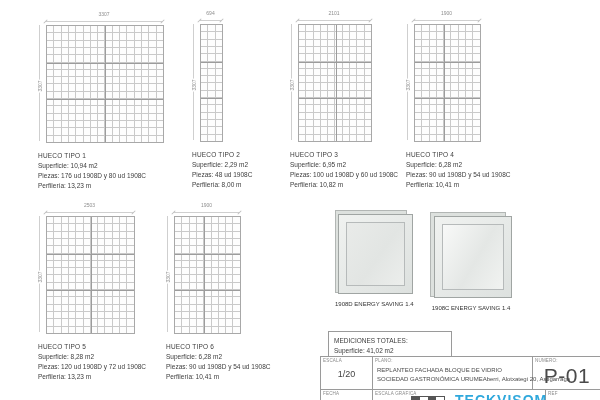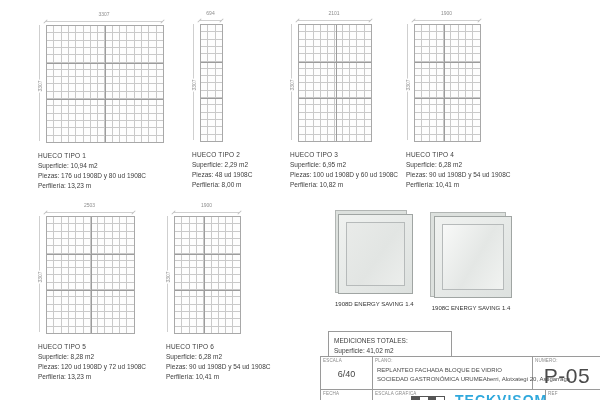--- a/index.html
+++ b/index.html
@@ -242,30 +242,30 @@
     <div>MEDICIONES TOTALES:</div>
     <div>Superficie: 41,02 m2</div>
     <div>Piezas: 576 ud 1908D y 368 ud 1908C</div>
     <div>Perfilería: 66,10 m</div>
   </div>
 
   <div class="titleblock" style="left:320px;top:356px;width:280px;height:44px;">
     <div class="tb-row1">
       <div class="tb-cell tb-escala">
         <span class="tb-label">ESCALA</span>
-        <div class="escala-value">6/40</div>
+        <div class="escala-value">1/20</div>
       </div>
       <div class="tb-cell tb-plano">
         <span class="tb-label">PLANO:</span>
         <div class="plano-line1">REPLANTEO FACHADA BLOQUE DE VIDRIO</div>
         <div class="plano-line2">SOCIEDAD GASTRONÓMICA URUMEAberri, Alotxategi 20, Astigarraga</div>
       </div>
       <div class="tb-cell tb-numero">
         <span class="tb-label">NUMERO:</span>
-        <div class="numero-value">P-05</div>
+        <div class="numero-value">P-01</div>
       </div>
     </div>
     <div class="tb-row2">
       <div class="tb-cell tb-fecha">
         <span class="tb-label">FECHA</span>
       </div>
       <div class="tb-cell tb-grafica">
         <span class="tb-label">ESCALA GRAFICA</span>
         <div class="scalebar"></div>
         <div class="logo">TECKVISOM</div>

